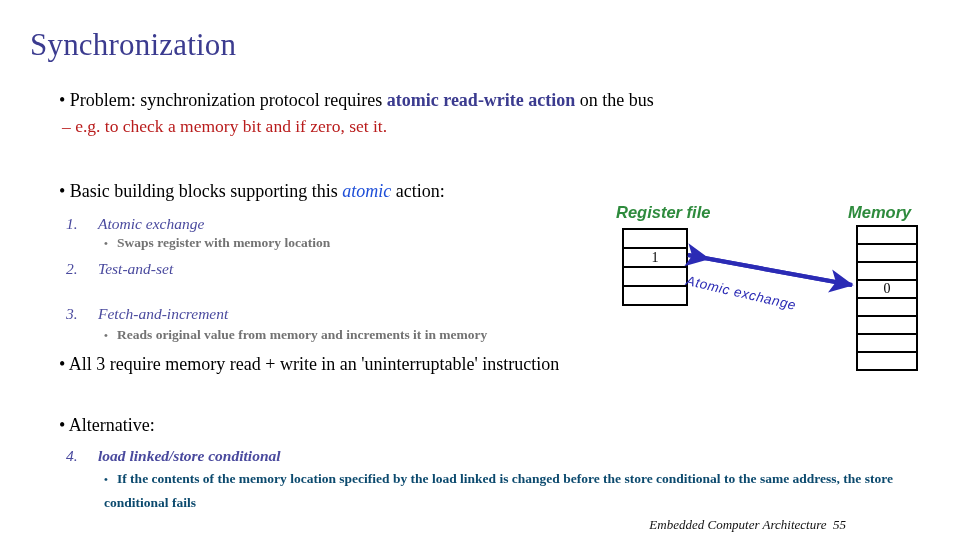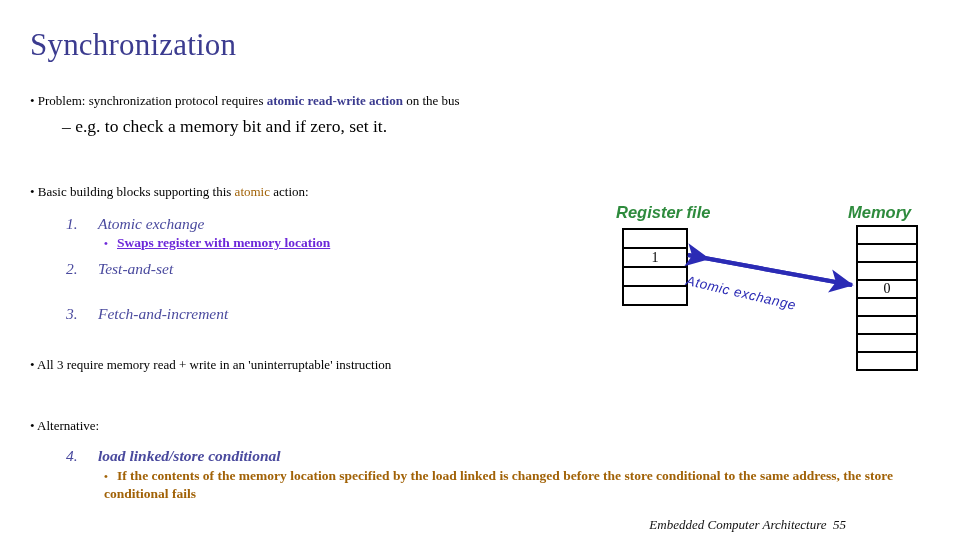--- a/index.html
+++ b/index.html
@@ -30,39 +30,41 @@
     font-size: 31px;
     line-height: 38px;
     color: #3b3b8f;
     letter-spacing: 0.2px;
     white-space: nowrap;
   }
 
   
   .l1 {
     position: absolute;
-    font-size: 13px;
+    font-size: 18px;
     line-height: 25px;
     color: #000000;
     white-space: nowrap;
+    margin-left: 29px;
   }
   .l2 {
     position: absolute;
     font-size: 17.5px;
     line-height: 23px;
-    color: #000000;
+    color: #b91c1c;
     white-space: nowrap;
   }
 
   .accent-bold {
     color: #3b3b8f;
     font-weight: bold;
   }
   .accent-plain {
-    color: #a16207;
+    color: #1d4ed8;
+    font-style: italic;
   }
 
   
   .num-item {
     position: absolute;
     font-size: 15.5px;
     line-height: 20px;
     color: #4a4a9e;
     white-space: nowrap;
     font-style: italic;
@@ -74,39 +76,38 @@
     text-align: left;
   }
   .num-item .num-text {
     font-weight: normal;
   }
 
   .sub-bullet {
     position: absolute;
     font-size: 13.5px;
     line-height: 18px;
-    color: #6d28d9;
-    font-weight: bold;
-    white-space: nowrap;
-    text-decoration: underline;
+    color: #737373;
+    font-weight: bold;
+    white-space: nowrap;
   }
   .sub-bullet .sdot {
     display: inline-block;
     width: 13px;
     font-size: 11px;
   }
 
   .num-item.bold-label .num-text { font-weight: bold; }
 
   
   .sub-bullet-wrap {
     position: absolute;
     font-size: 13.5px;
-    line-height: 18px;
-    color: #a16207;
+    line-height: 24px;
+    color: #0c4a6e;
     font-weight: bold;
     width: 830px;
     white-space: normal;
   }
   .sub-bullet-wrap .sdot {
     display: inline-block;
     width: 13px;
     font-size: 11px;
   }
   .sub-bullet-wrap .txt {
@@ -207,20 +208,21 @@
   <div class="l2" style="left:62px; top:115px;">– e.g. to check a memory bit and if zero, set it.</div>
 
   <div class="l1" style="left:30px; top:179px;"><span>• Basic building blocks supporting this </span><span class="accent-plain">atomic</span><span> action:</span></div>
 
   <div class="num-item" style="left:66px; top:214px;"><span class="num">1.</span><span class="num-text">Atomic exchange</span></div>
   <div class="sub-bullet" style="left:104px; top:234px;"><span class="sdot">•</span><span>Swaps register with memory location</span></div>
 
   <div class="num-item" style="left:66px; top:259px;"><span class="num">2.</span><span class="num-text">Test-and-set</span></div>
 
   <div class="num-item" style="left:66px; top:304px;"><span class="num">3.</span><span class="num-text">Fetch-and-increment</span></div>
+  <div class="sub-bullet" style="left:104px; top:326px;"><span class="sdot">•</span><span>Reads original value from memory and increments it in memory</span></div>
 
   <div class="l1" style="left:30px; top:352px;">• All 3 require memory read + write in an 'uninterruptable' instruction</div>
 
   <div class="l1" style="left:30px; top:413px;">• Alternative:</div>
 
   <div class="num-item bold-label" style="left:66px; top:446px;"><span class="num">4.</span><span class="num-text">load linked/store conditional</span></div>
   <div class="sub-bullet-wrap" style="left:104px; top:467px;"><span class="sdot">•</span><span class="txt">If the contents of the memory location specified by the load linked is changed before the store conditional to the same address, the store conditional fails</span></div>
 
   <div class="diagram">
 

